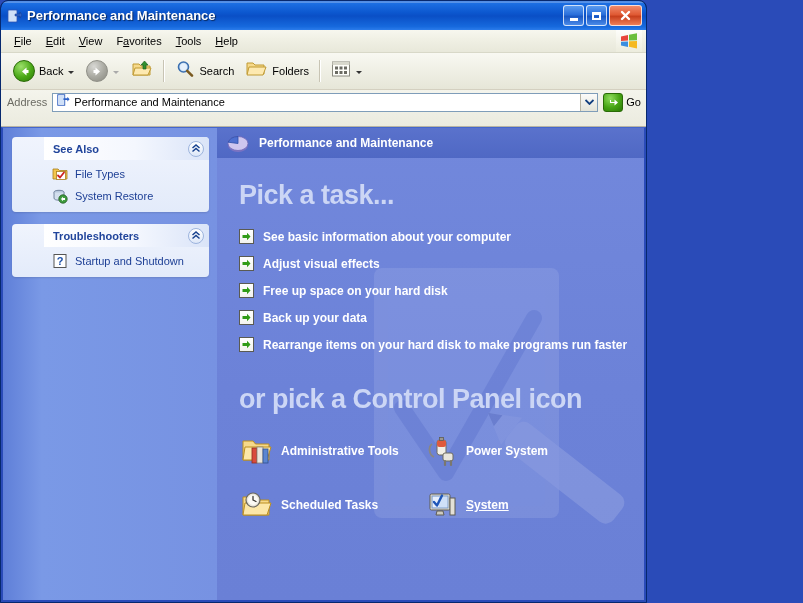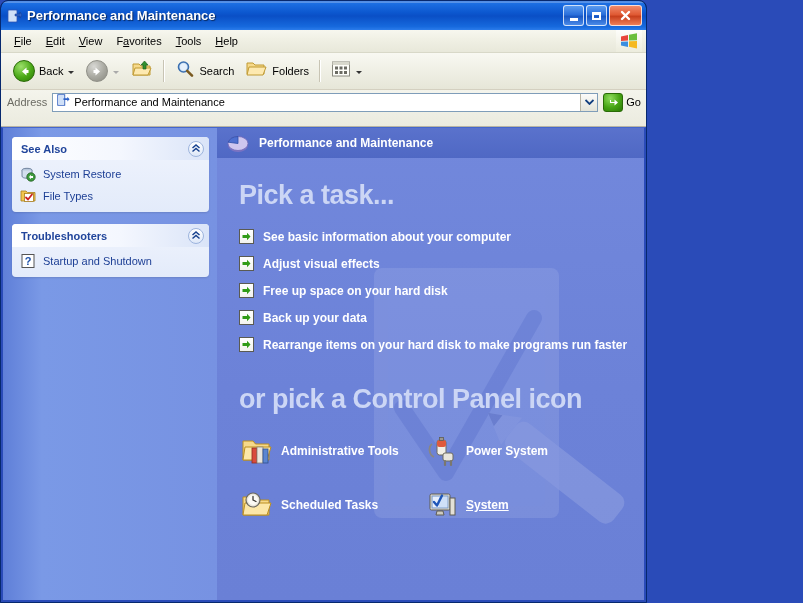--- a/index.html
+++ b/index.html
@@ -223,20 +223,21 @@
     background: linear-gradient(to right, #5f7fd8 0%, #7a99e6 18%, #7792e2 100%);
     padding: 9px 8px 0 9px;
     box-sizing: border-box;
   }
   .panel {
     background: linear-gradient(to bottom, #f0f4fd 0%, #e3ebfa 100%);
     border-radius: 4px;
     margin-bottom: 12px;
     overflow: hidden;
     box-shadow: 0 1px 2px rgba(0,0,0,0.12);
+    padding-left: 32px;
   }
   .panel-head {
     height: 23px;
     background: linear-gradient(to right, #ffffff 0%, #f4f7fe 55%, #dae4f8 100%);
     display: flex;
     align-items: center;
     padding: 0 5px 0 9px;
     position: relative;
   }
   .panel-title {
@@ -531,37 +532,37 @@
             <svg width="10" height="9" viewBox="0 0 10 9">
               <path d="M1.5 4 L5 1 L8.5 4" stroke="#18428f" stroke-width="1.5" fill="none"></path>
               <path d="M1.5 7.5 L5 4.5 L8.5 7.5" stroke="#18428f" stroke-width="1.5" fill="none"></path>
             </svg>
           </span>
         </div>
         <div class="panel-body">
           <div class="panel-link">
             <span class="pl-icon">
               <svg width="16" height="16" viewBox="0 0 16 16">
+                <path d="M1 3 L6 3 L7.5 4.5 L15 4.5 L15 13 L1 13 Z" fill="#f3c64e" stroke="#a87d1c" stroke-width="0.8"></path>
+                <rect x="4.5" y="5.5" width="9" height="8" fill="#fff" stroke="#a87d1c" stroke-width="0.8"></rect>
+                <path d="M6 9.5 L8 11.5 L12 6.5" stroke="#cc2222" stroke-width="1.8" fill="none" stroke-linecap="round"></path>
+              </svg>
+            </span>
+            <span class="pl-text">File Types</span>
+          </div>
+          <div class="panel-link">
+            <span class="pl-icon">
+              <svg width="16" height="16" viewBox="0 0 16 16">
                 <ellipse cx="7" cy="4.5" rx="5" ry="2.2" fill="#b8c8dd" stroke="#5a6f8c" stroke-width="0.8"></ellipse>
                 <path d="M2 4.5 L2 10 A5 2.2 0 0 0 12 10 L12 4.5" fill="#d3dfee" stroke="#5a6f8c" stroke-width="0.8"></path>
                 <circle cx="11" cy="11" r="4.2" fill="#3f9c3f" stroke="#215c21" stroke-width="0.8"></circle>
                 <path d="M9 11 L11 8.8 L11 10 L13 10 L13 12 L11 12 L11 13.2 Z" fill="#fff"></path>
               </svg>
             </span>
             <span class="pl-text">System Restore</span>
-          </div>
-          <div class="panel-link">
-            <span class="pl-icon">
-              <svg width="16" height="16" viewBox="0 0 16 16">
-                <path d="M1 3 L6 3 L7.5 4.5 L15 4.5 L15 13 L1 13 Z" fill="#f3c64e" stroke="#a87d1c" stroke-width="0.8"></path>
-                <rect x="4.5" y="5.5" width="9" height="8" fill="#fff" stroke="#a87d1c" stroke-width="0.8"></rect>
-                <path d="M6 9.5 L8 11.5 L12 6.5" stroke="#cc2222" stroke-width="1.8" fill="none" stroke-linecap="round"></path>
-              </svg>
-            </span>
-            <span class="pl-text">File Types</span>
           </div>
         </div>
       </div>
 
       <div class="panel">
         <div class="panel-head">
           <span class="panel-title">Troubleshooters</span>
           <span class="chev-btn">
             <svg width="10" height="9" viewBox="0 0 10 9">
               <path d="M1.5 4 L5 1 L8.5 4" stroke="#18428f" stroke-width="1.5" fill="none"></path>

